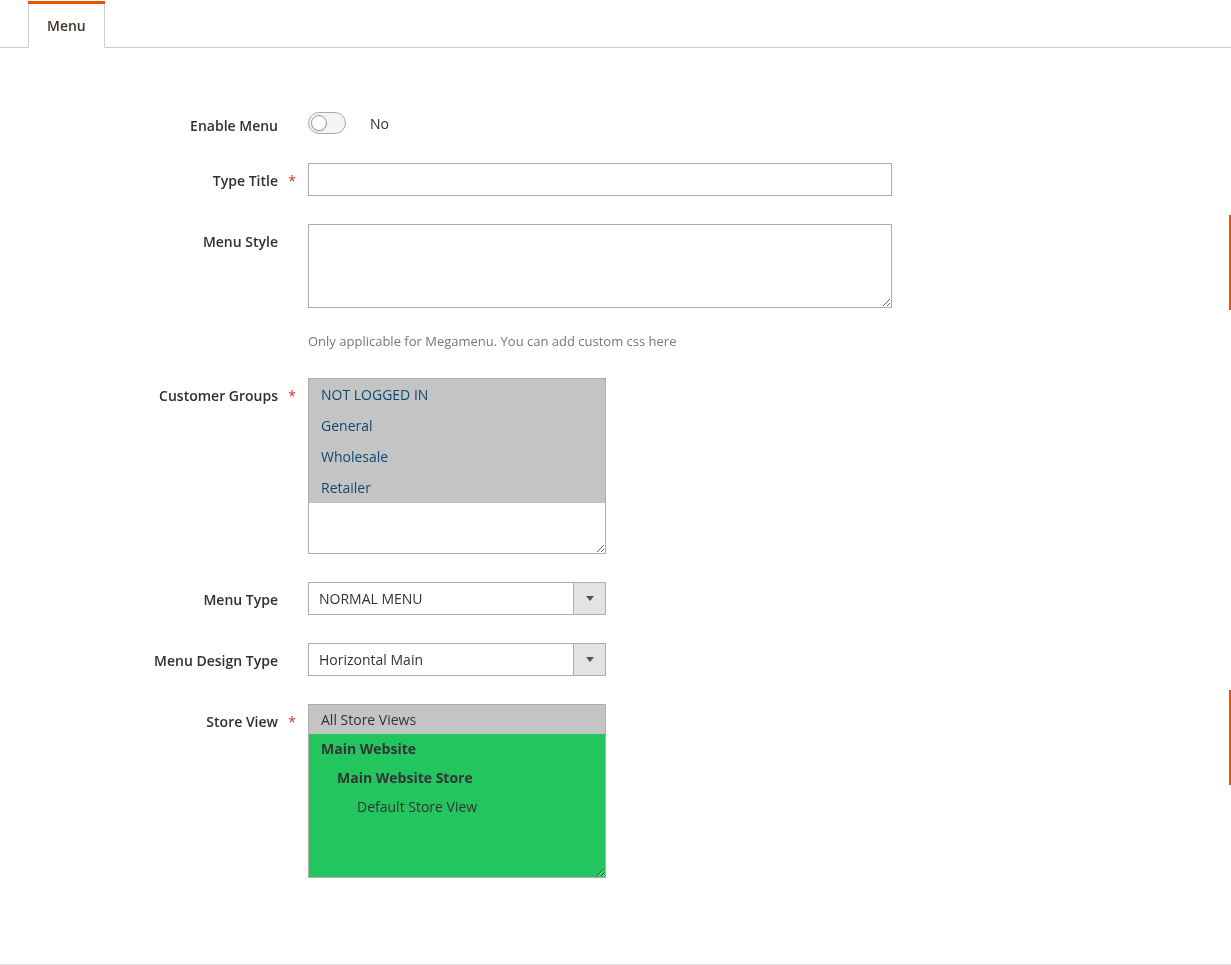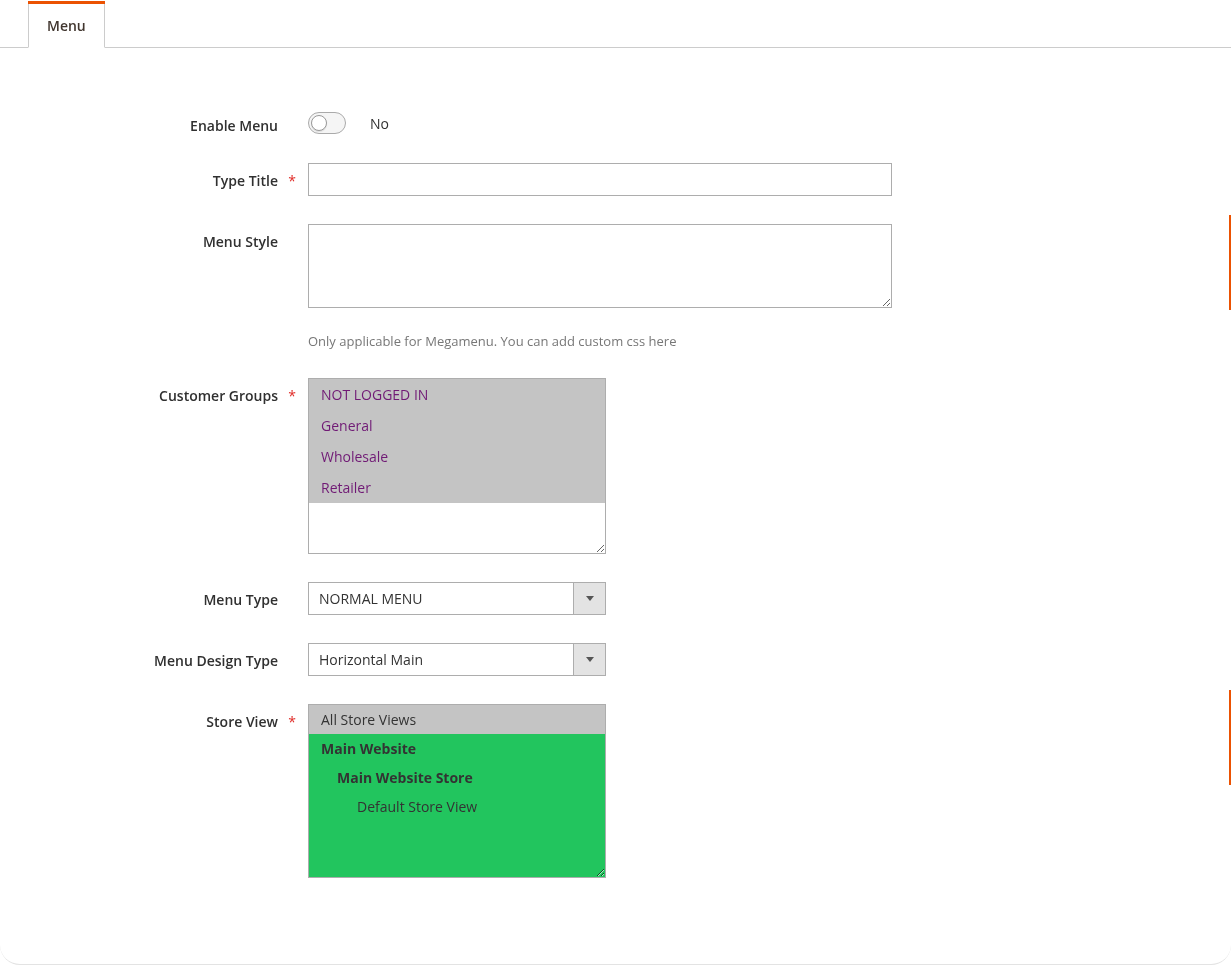--- a/index.html
+++ b/index.html
@@ -8,21 +8,20 @@
     font-family: 'Open Sans', 'Helvetica Neue', Helvetica, Arial, sans-serif;
     font-size: 14px;
     color: #303030;
     background: #fff;
   }
   .page {
     width: 1231px;
     height: 965px;
     position: relative;
     border-bottom: 1px solid #e3e3e3;
-    border-radius: 20px;
   }
   .tabs-bar {
     display: flex;
     align-items: flex-end;
     padding-left: 28px;
     border-bottom: 1px solid #cccccc;
     height: 48px;
   }
   .tab {
     border: 1px solid #cccccc;
@@ -116,21 +115,21 @@
   .multiselect {
     width: 298px;
     height: 176px;
     border: 1px solid #adadad;
     overflow: auto;
     resize: both;
     background: #fff;
   }
   .ms-option {
     padding: 6px 12px;
-    color: #701a75;
+    color: #0c4a6e;
     cursor: default;
   }
   .ms-option.selected {
     background: #c4c4c4;
   }
   
   .select-wrap {
     width: 298px;
     height: 33px;
     border: 1px solid #adadad;

